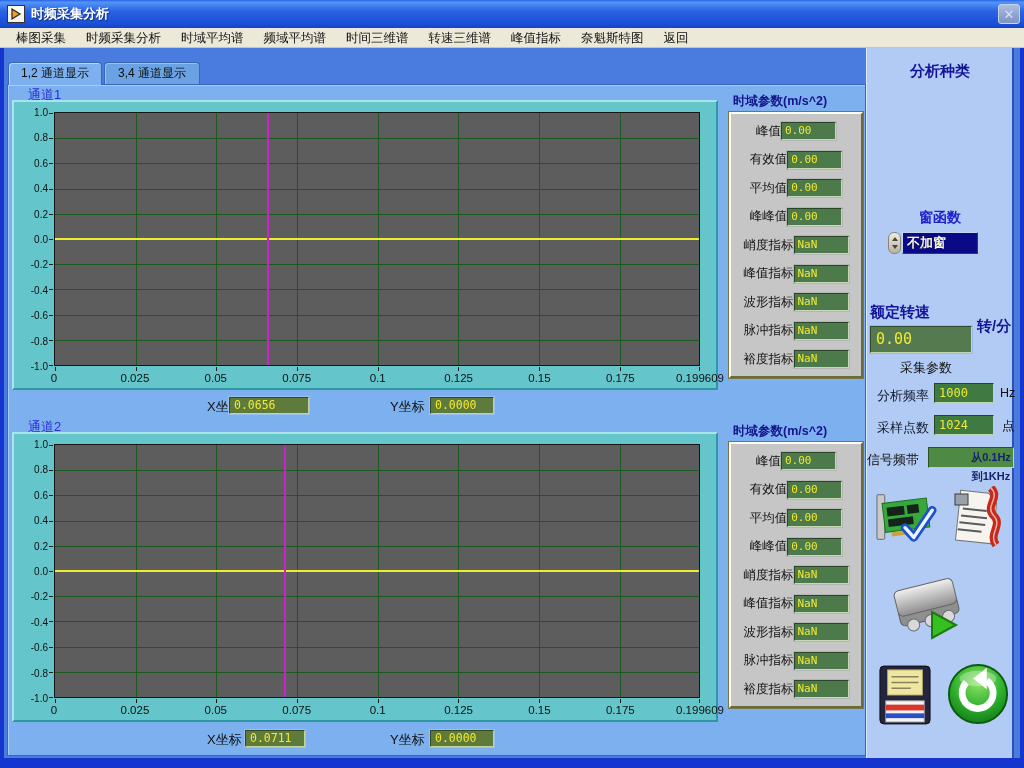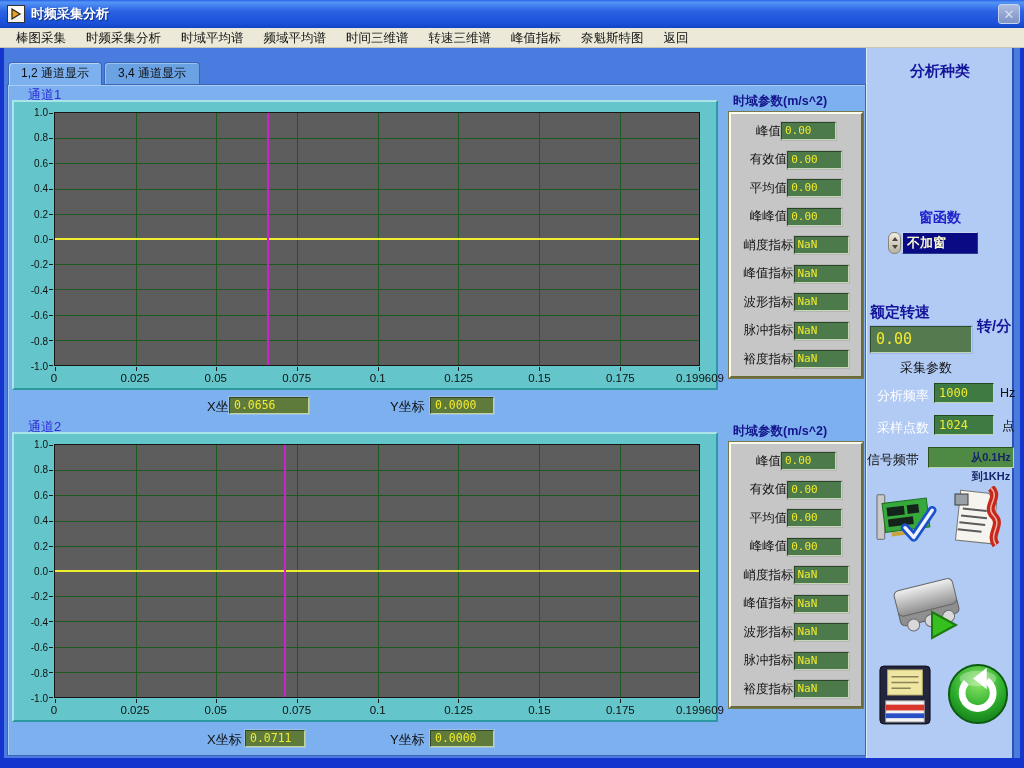--- a/index.html
+++ b/index.html
@@ -107,21 +107,21 @@
     border:1px solid; border-color:#c4d6f2 #2a3a8a #2a3a8a #c4d6f2; }
 
   #rated-label { position:absolute; left:870px; top:303px; color:#14149a; font-weight:bold; font-size:15px; z-index:5; }
   #speed-box { position:absolute; left:870px; top:326px; width:102px; height:27px; background:#567a50;
     color:#f2ea30; font-family:"DejaVu Sans Mono",monospace; font-size:15px; line-height:24px; padding-left:5px; z-index:5;
     border:1px solid; border-color:#30492c #c3d6b4 #c3d6b4 #30492c; box-shadow:0 0 0 1px #9cb8e8; }
   #speed-unit { position:absolute; left:977px; top:317px; color:#14149a; font-weight:bold; font-size:15px; z-index:5; }
 
   #acq-title { position:absolute; left:866px; top:359px; width:120px; text-align:center;
     font-size:13px; color:#101010; z-index:5; }
-  .acq-label { position:absolute; font-size:13px; color:#ffffff; z-index:5; }
+  .acq-label { position:absolute; font-size:13px; color:#0f172a; z-index:5; }
   .acq-box { position:absolute; width:60px; height:20px; background:#3f7a42; color:#f2ea30;
     font-family:"DejaVu Sans Mono",monospace; font-size:12px; line-height:18px; padding-left:4px; z-index:5;
     border:1px solid; border-color:#27481f #bcd6ae #bcd6ae #27481f; }
   .acq-unit { position:absolute; font-size:12.5px; color:#101010; z-index:5; }
   #acq1-label { left:877px; top:387px; } #acq1-box { left:934px; top:383px; } #acq1-unit { left:1000px; top:386px; }
   #acq2-label { left:877px; top:419px; } #acq2-box { left:934px; top:415px; } #acq2-unit { left:1002px; top:418px; }
   #band-label { position:absolute; left:867px; top:451px; font-size:13px; color:#101010; z-index:5; }
   #band-box { position:absolute; left:928px; top:447px; width:86px; height:21px; background:#4e8a44;
     color:#16226b; font-weight:bold; font-size:11px; line-height:19px; text-align:center; z-index:5;
     border:1px solid; border-color:#2c501f #b8d6a8 #b8d6a8 #2c501f;padding-left:40px; }

